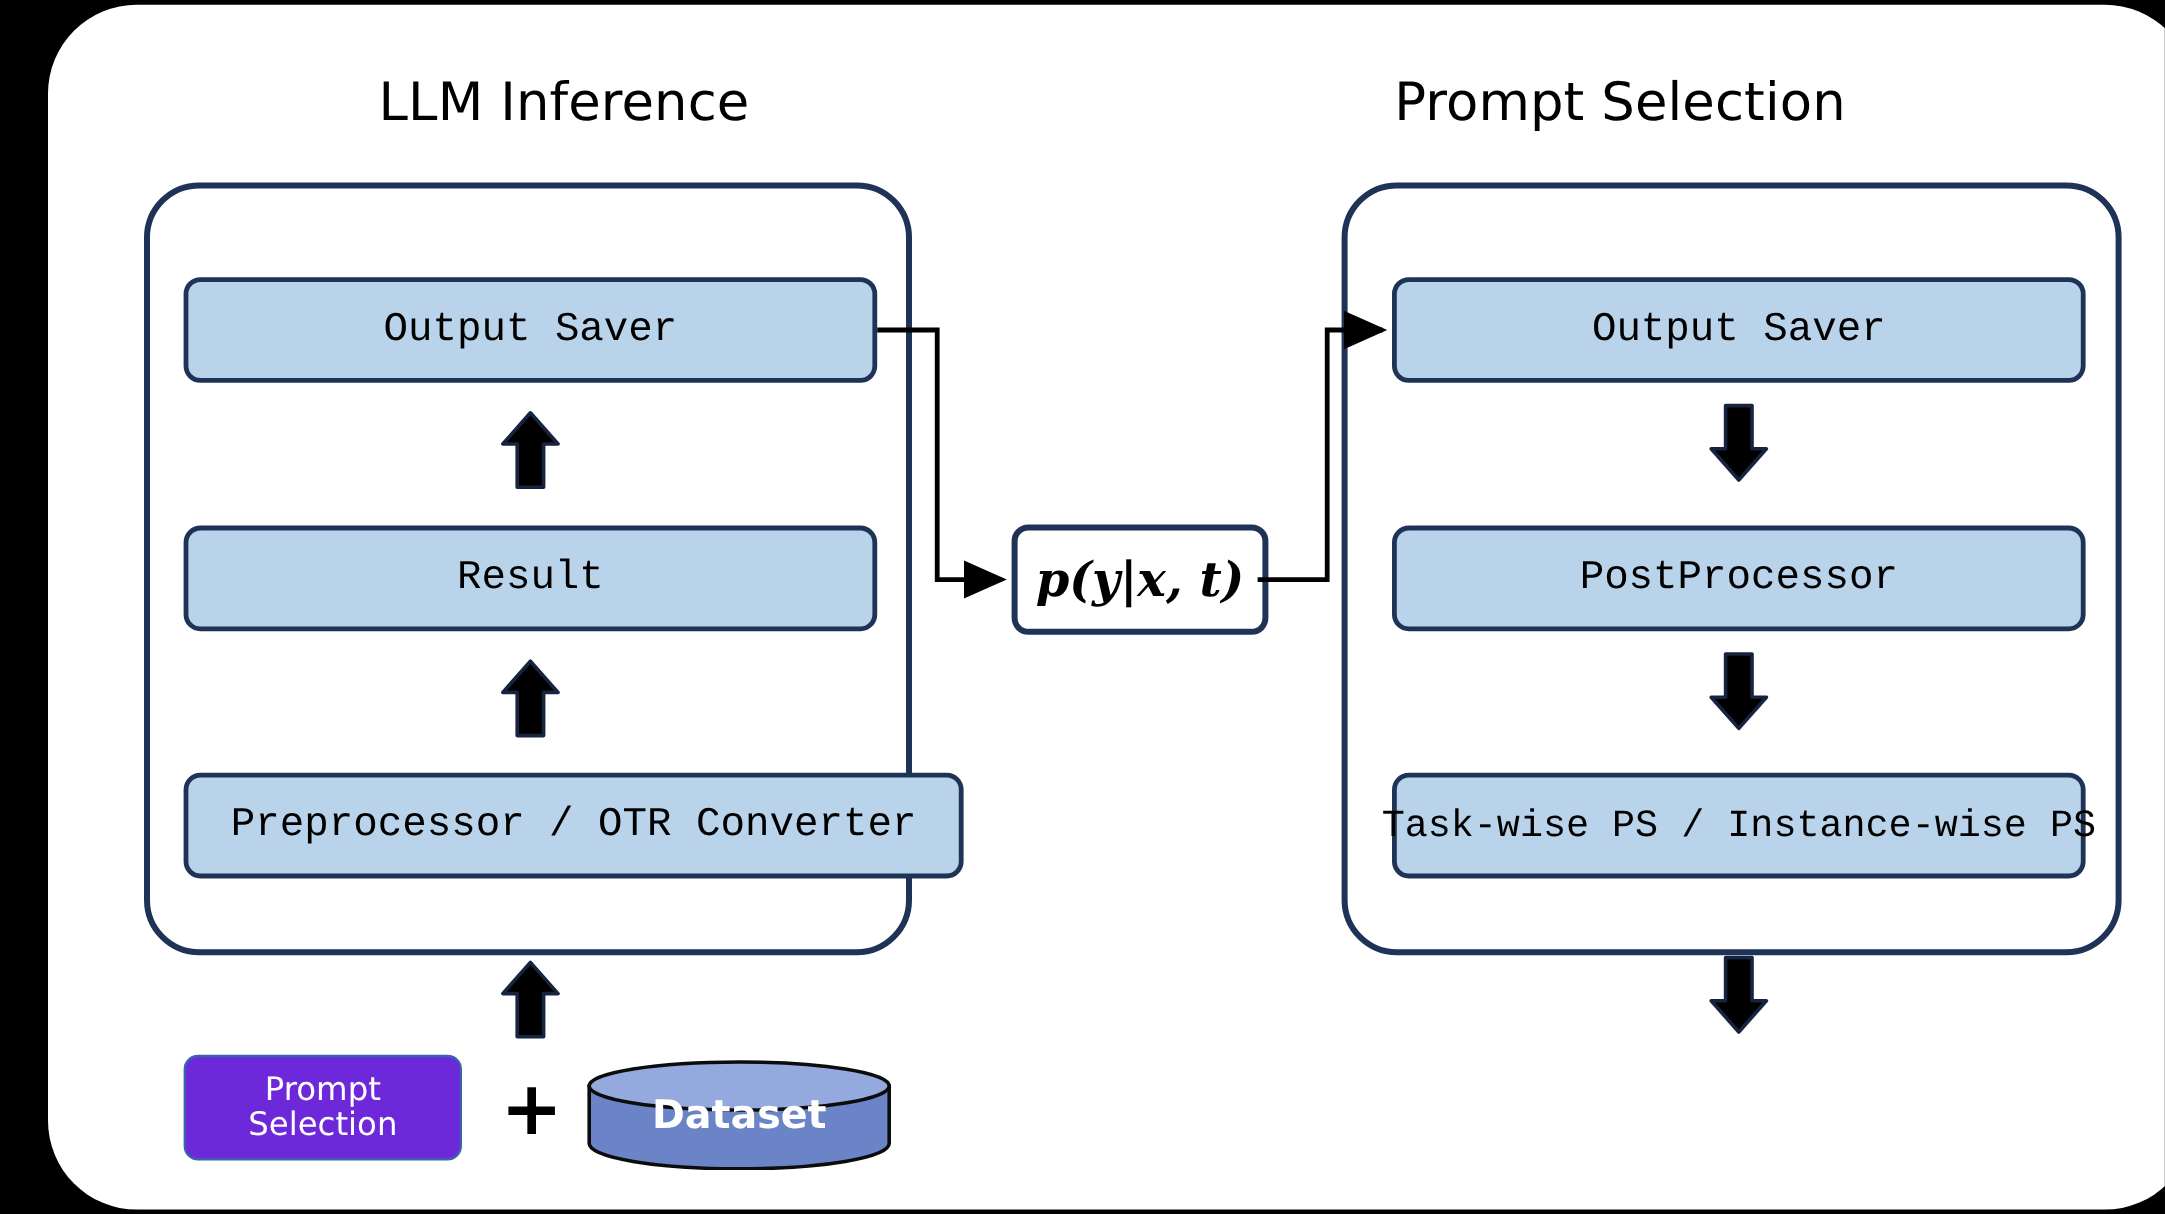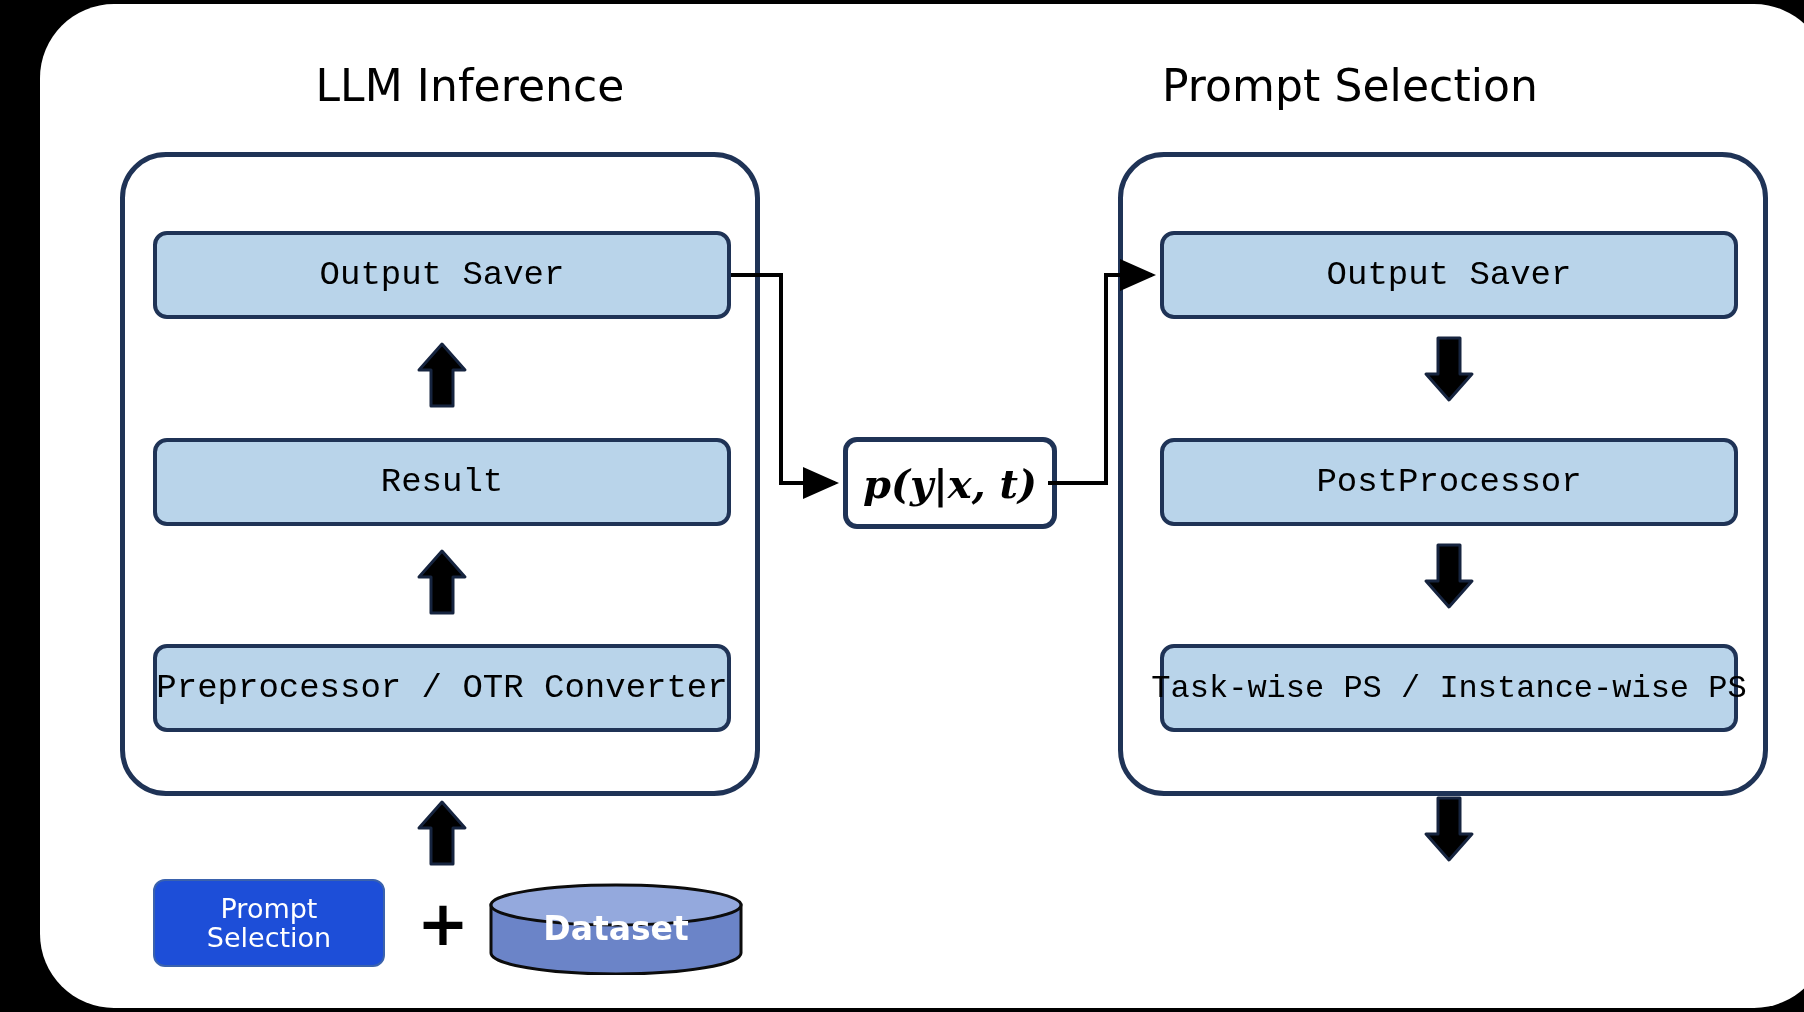--- a/index.html
+++ b/index.html
@@ -72,21 +72,21 @@
     font-size: 34px;
     font-weight: 400;
     text-align: center;
     white-space: nowrap;
     font-family: Liberation Mono, monospace;
   }
 
   
   #box-output-saver  { left: 113px; top: 227px; width: 578px; height: 88px; }
   #box-decoder       { left: 113px; top: 434px; width: 578px; height: 88px; }
-  #box-preprocessor  { left: 113px; top: 640px; width: 578px; height: 88px; }
+  #box-preprocessor  { left: 113px; top: 640px; width: 650px; height: 88px; }
 
   
   #box-output-loader { left: 1120px; top: 227px; width: 578px; height: 88px; }
   #box-postprocessor { left: 1120px; top: 434px; width: 578px; height: 88px; }
   #box-ps            { left: 1120px; top: 640px; width: 578px; height: 88px; font-size: 32px; }
 
   
   #box-formula {
     position: absolute;
     left: 803px;
@@ -127,21 +127,21 @@
     white-space: nowrap;
   }
 
   
   #box-prompt-templates {
     position: absolute;
     left: 113px;
     top: 875px;
     width: 232px;
     height: 88px;
-    background: #1d4ed8;
+    background: #6d28d9;
     border: 2px solid #3a62ad;
     border-radius: 12px;
     box-sizing: border-box;
     display: flex;
     flex-direction: column;
     align-items: center;
     justify-content: center;
     color: #ffffff;
     font-size: 27px;
     line-height: 1.08;

